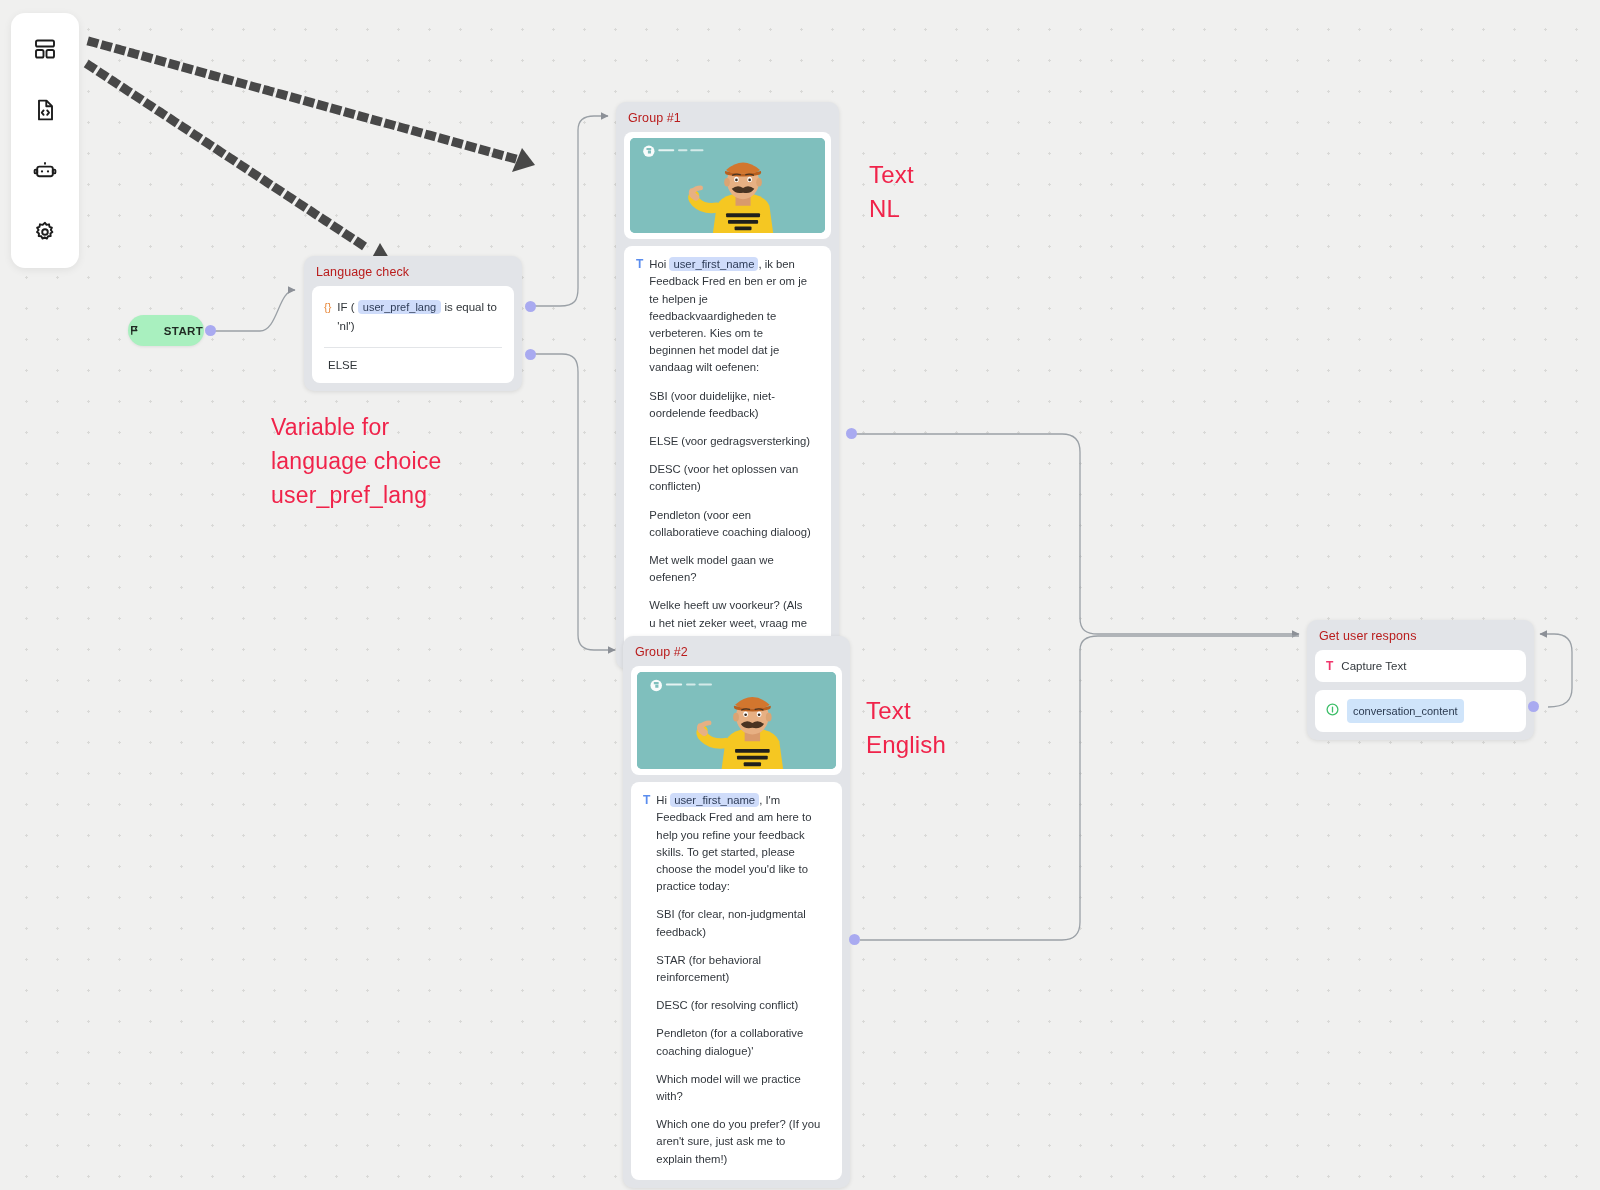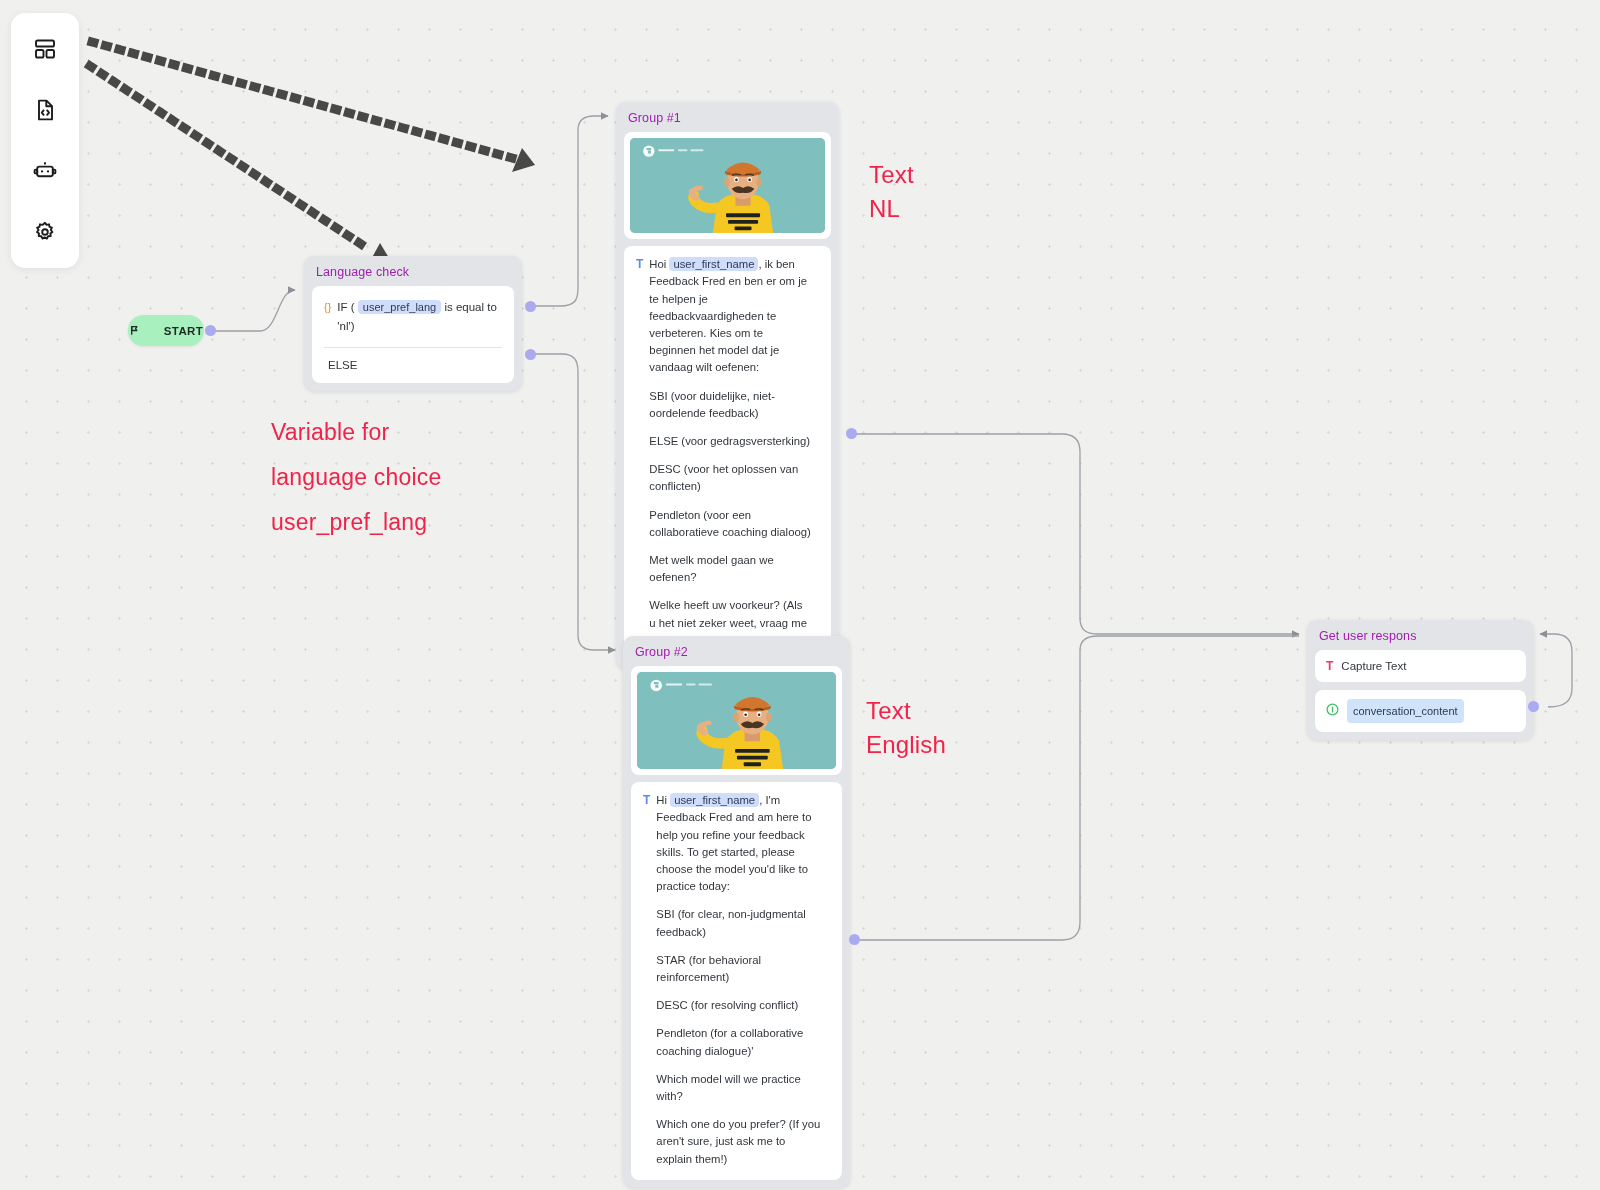--- a/index.html
+++ b/index.html
@@ -54,21 +54,21 @@
   .node {
     position: absolute;
     background: #e2e4e8;
     border-radius: 10px;
     box-shadow: 0 1px 4px rgba(0,0,0,0.10);
     z-index: 10;
     box-sizing: border-box;
   }
   .node-title {
     font-size: 12.5px;
-    color: #a21caf;
+    color: #b91c1c;
     padding: 9px 12px 7px 12px;
     letter-spacing: .1px;
   }
   .node-body {
     background: #ffffff;
     margin: 0 8px 8px 8px;
     border-radius: 8px;
     padding: 10px 12px;
     box-sizing: border-box;
   }
@@ -157,21 +157,21 @@
   }
 
   
   .anno {
     position:absolute; color:#f0234a; z-index:30;
     font-size:24px; line-height:34px; white-space:pre-line;
     letter-spacing:.2px;
   }
   #anno-nl { left: 869px; top: 158px; }
   #anno-en { left: 866px; top: 694px; }
-  #anno-var { left: 271px; top: 410px; font-size: 23px; line-height: 45px; }
+  #anno-var { left: 271px; top: 410px; font-size: 23px; line-height: 34px; }
 </style>
 </head>
 <body>
 
 <div id="canvas">
 
   <svg id="edges" viewBox="0 0 1600 1190">
     <defs>
       <marker id="arrowSmall" markerWidth="7" markerHeight="7" refX="5.5" refY="3" orient="auto">
         <path d="M0,0 L6,3 L0,6 Z" fill="#8c9097"></path>

